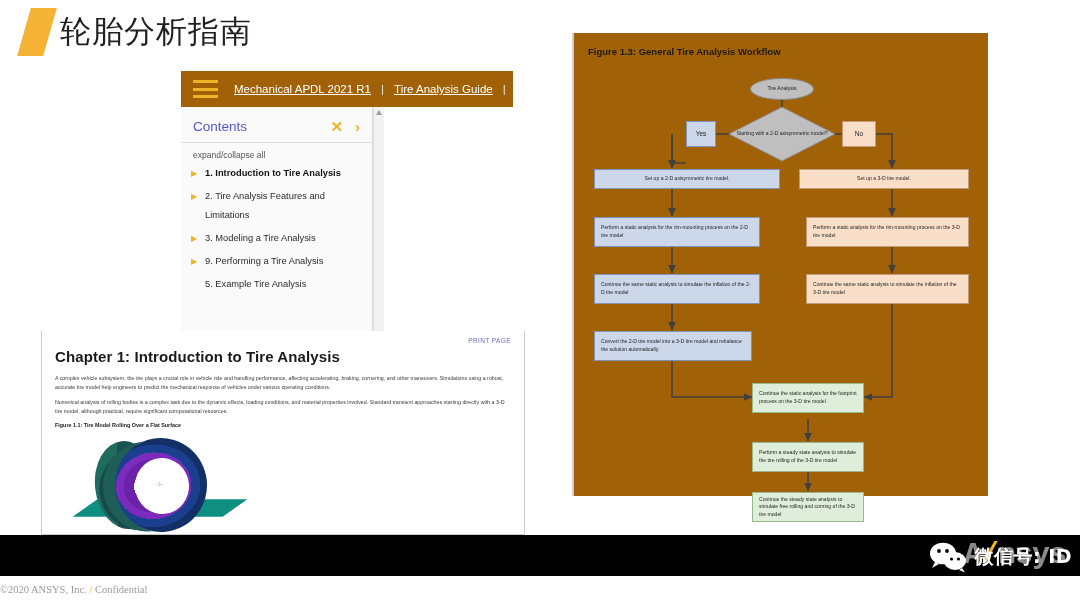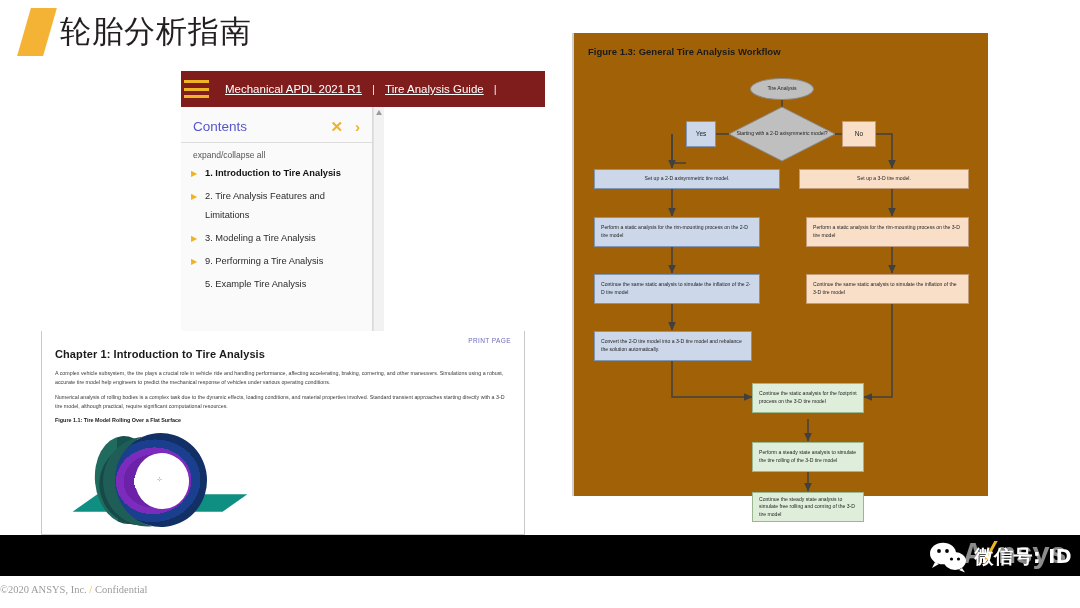--- a/index.html
+++ b/index.html
@@ -22,22 +22,22 @@
     position: absolute; left: 60px; top: 8px;
     font-family: "DejaVu Sans", sans-serif;
     font-size: 31px; font-weight: 400; color: #231f20;
     letter-spacing: 1px; line-height: 46px;
     white-space: nowrap;
   }
 
   
   .helpwin { position: absolute; left: 181px; top: 71px; width: 332px; height: 260px; background:#fff; }
   .help-header {
-    position:absolute; left:0; top:0; width:364px; height:36px;
-    background:#7f1d1d; display:flex; align-items:center; padding-left:3px;
+    position:absolute; left:0; top:0; width:332px; height:36px;
+    background:#a16207; display:flex; align-items:center; padding-left:12px;
   }
   .hamburger { width:25px; height:18px; display:flex; flex-direction:column; justify-content:space-between; margin-right:16px; }
   .hamburger span { display:block; height:3px; width:25px; background:#f0b323; }
   .help-link {
     color:#ffffff; font-size:11.5px; text-decoration:underline; white-space:nowrap;
     font-family:"Liberation Sans", sans-serif;
   }
   .help-sep { color:#e8e8e8; font-size:11.5px; margin:0 10px; }
 
   .help-body { position:absolute; left:0; top:36px; width:332px; height:224px; background:#000000; }
@@ -67,21 +67,21 @@
   .scroll-up { position:absolute; left:2px; top:3px; width:0; height:0;
     border-left:3.5px solid transparent; border-right:3.5px solid transparent; border-bottom:5px solid #9b9b9b; }
 
   
   .docwin {
     position:absolute; left:41px; top:331px; width:484px; height:204px;
     background:#ffffff; border:1px solid #c9c9c9; border-top:none;
   }
   .doc-inner { position:relative; padding:8px 13px 0 13px; height:100%; }
   .print-page { position:absolute; right:13px; top:6px; color:#6b6bbf; font-size:6.5px; letter-spacing:.4px; }
-  .doc-h1 { font-size:11px; font-weight:bold; color:#1a1a1a; margin:9px 0 9px 0; letter-spacing:.1px; }
+  .doc-h1 { font-size:15px; font-weight:bold; color:#1a1a1a; margin:9px 0 9px 0; letter-spacing:.1px; }
   .doc-p { font-size:5.3px; color:#3a3a3a; line-height:8.6px; margin-bottom:7px; text-align:left; }
   .doc-fig-cap { font-size:5.4px; font-weight:bold; color:#1a1a1a; margin-top:6px; margin-bottom:4px; }
 
   
   .tire-wrap { position:relative; width:210px; height:105px; margin-left:22px; margin-top:2px; }
   .ground {
     position:absolute; left:8px; top:62px; width:150px; height:28px;
     background:#0f8f82; transform: skewX(-55deg) scaleY(.62);
   }
   .tire-outer {

